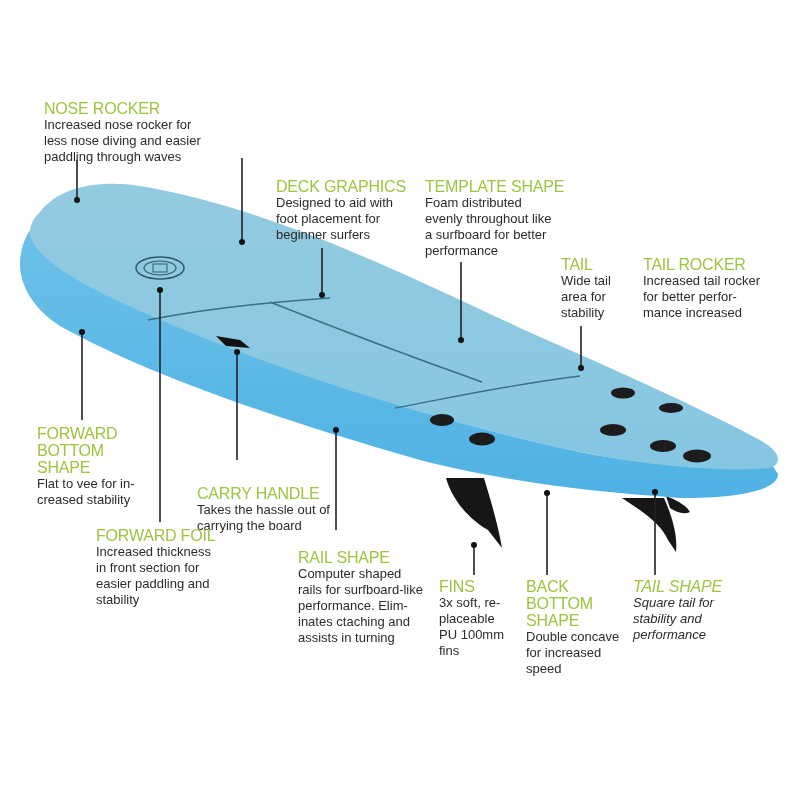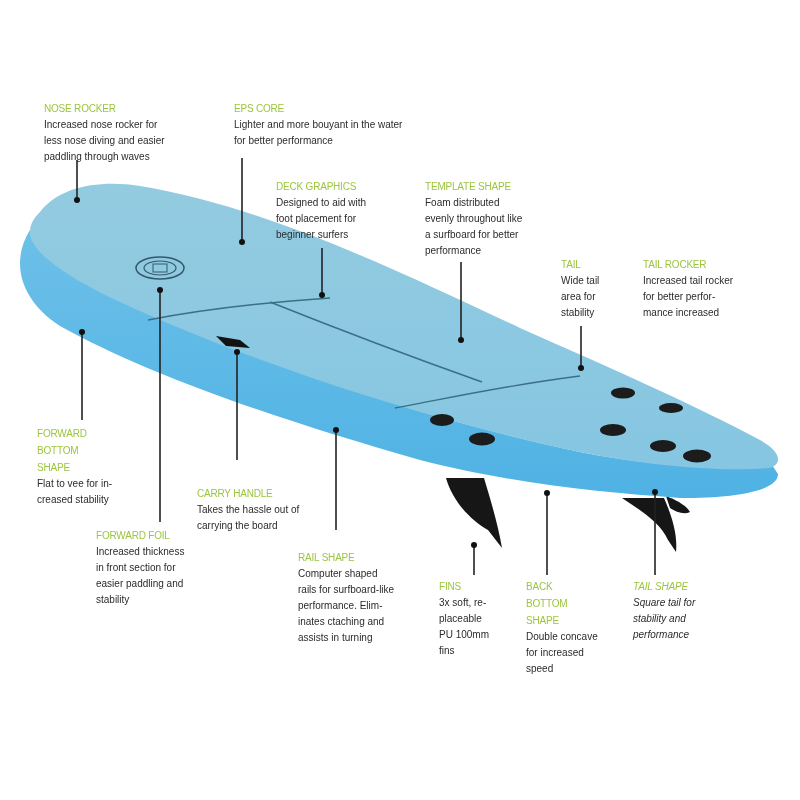--- a/index.html
+++ b/index.html
@@ -1,22 +1,22 @@
 <!DOCTYPE html>
 <html><head>
 <meta charset="utf-8">
 <style>
   html, body { margin:0; padding:0; background:#ffffff; }
   body { width:800px; height:800px; position:relative; overflow:hidden;
          font-family:"Liberation Sans", "DejaVu Sans", sans-serif; }
   .stage { position:absolute; left:0; top:0; width:800px; height:800px; }
   svg.board { position:absolute; left:0; top:0; width:800px; height:800px; }
   .callout { position:absolute; }
-  .callout .h { color:#9bc53d; font-size:10px; line-height:17px; letter-spacing:-0.2px; text-transform:uppercase; }
-  .callout .b { color:#2b2b2b; font-size:10px; line-height:16px; }
+  .callout .h { color:#9bc53d; font-size:16px; line-height:17px; letter-spacing:-0.2px; text-transform:uppercase; }
+  .callout .b { color:#2b2b2b; font-size:13px; line-height:16px; }
   .callout .h span, .callout .b span { display:block; white-space:nowrap; }
 </style>
 </head>
 <body>
 
 <div class="stage">
 
   <svg class="board" viewBox="0 0 800 800">
     <defs>
       <linearGradient id="deck" x1="0" y1="0" x2="0" y2="1">
@@ -97,29 +97,20 @@
     <div class="h">
         <span>NOSE ROCKER</span>
       </div>
     <div class="b">
       <span>Increased nose rocker for</span>
         <span>less nose diving and easier</span>
         <span>paddling through waves</span>
     </div>
   </div>
 
-  <div class="callout" style="left:234px;top:100px;">
-    <div class="h">
-        <span>EPS CORE</span>
-      </div>
-    <div class="b">
-      <span>Lighter and more bouyant in the water</span>
-        <span>for better performance</span>
-    </div>
-  </div>
 
   <div class="callout" style="left:276px;top:178px;">
     <div class="h">
         <span>DECK GRAPHICS</span>
       </div>
     <div class="b">
       <span>Designed to aid with</span>
         <span>foot placement for</span>
         <span>beginner surfers</span>
     </div>

